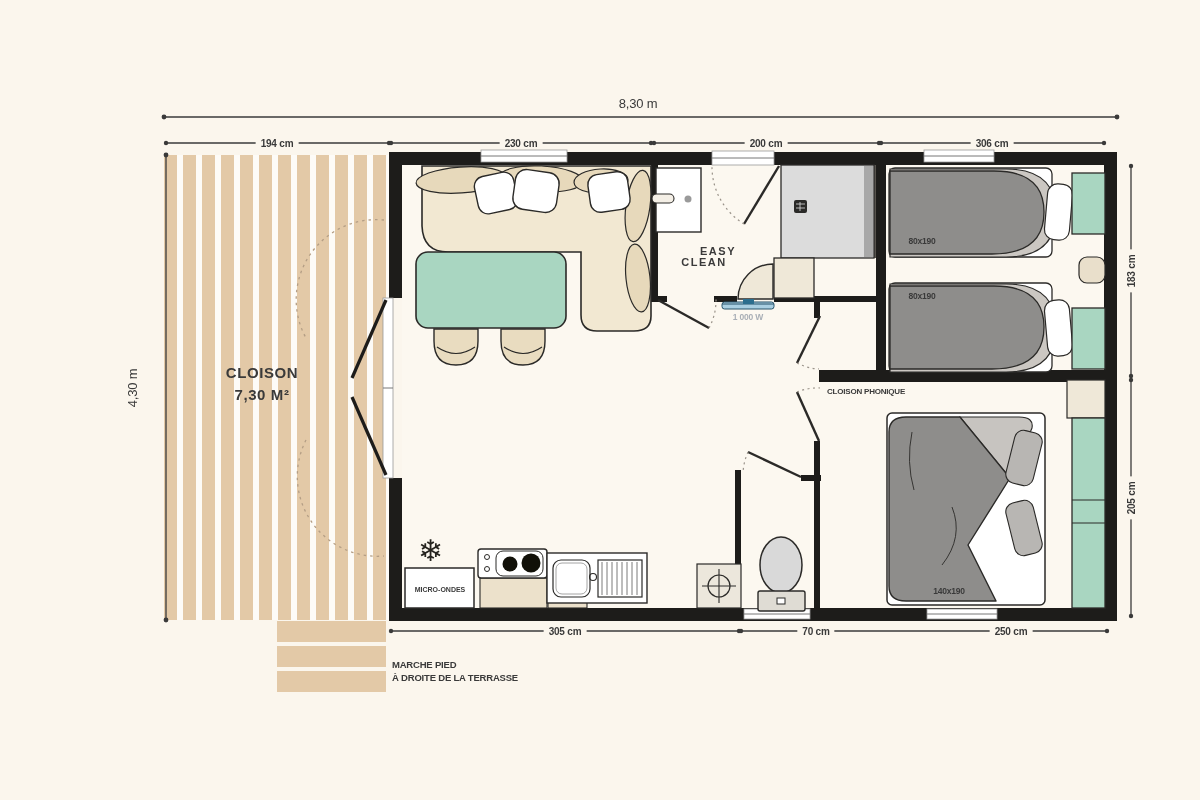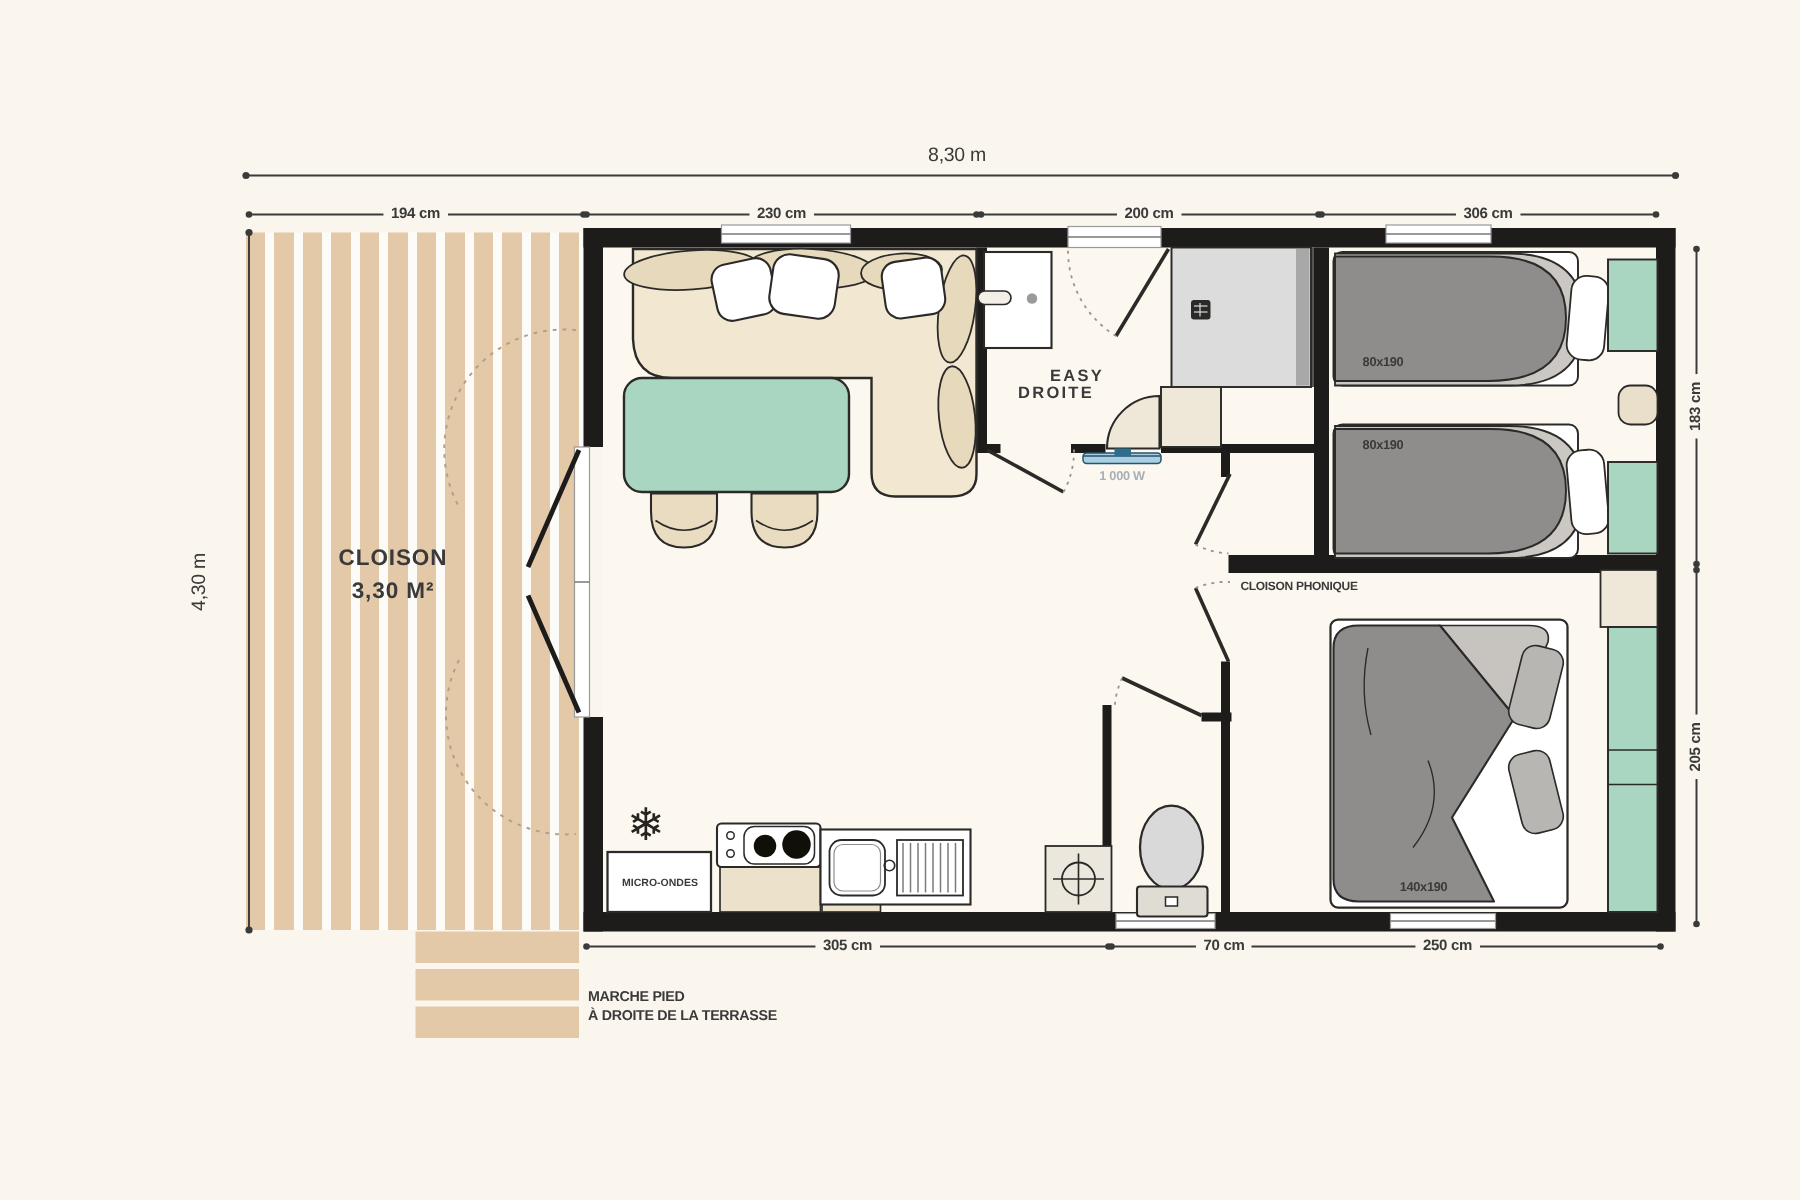--- a/index.html
+++ b/index.html
@@ -272,27 +272,27 @@
   <div class="lab dimlab" style="left:233px;top:143px">194 cm</div>
   <div class="lab dimlab" style="left:477px;top:143px">230 cm</div>
   <div class="lab dimlab" style="left:722px;top:143px">200 cm</div>
   <div class="lab dimlab" style="left:948px;top:143px">306 cm</div>
 
   <div class="lab dimlab vert" style="left:1087px;top:271px">183 cm</div>
   <div class="lab dimlab vert" style="left:1087px;top:498px">205 cm</div>
 
   <div class="lab dimlab" style="left:521px;top:631px">305 cm</div>
   <div class="lab dimlab" style="left:772px;top:631px">70 cm</div>
-  <div class="lab dimlab" style="left:921px;top:631px">250 cm</div>
+  <div class="lab dimlab" style="left:967px;top:631px">250 cm</div>
 
   <div class="lab terr" style="left:218px;top:372px">CLOISON</div>
-  <div class="lab terr" style="left:218px;top:394px">3,30 M²</div>
+  <div class="lab terr" style="left:218px;top:394px">7,30 M²</div>
 
   <div class="lab logo" style="left:674px;top:251px">EASY</div>
-  <div class="lab logo" style="left:660px;top:262px">DROITE</div>
+  <div class="lab logo" style="left:660px;top:262px">CLEAN</div>
   <div class="lab heat" style="left:704px;top:317px">1 000 W</div>
 
   <div class="lab mw" style="left:396px;top:589px">MICRO-ONDES</div>
   <div class="abs snow" style="left:374px;top:536px">❄</div>
 
   <div class="lab room" style="left:878px;top:241px">80x190</div>
   <div class="lab room" style="left:878px;top:296px">80x190</div>
   <div class="lab room" style="left:905px;top:591px">140x190</div>
   <div class="lab" style="left:822px;top:391px;font-size:8px">CLOISON PHONIQUE</div>
 

